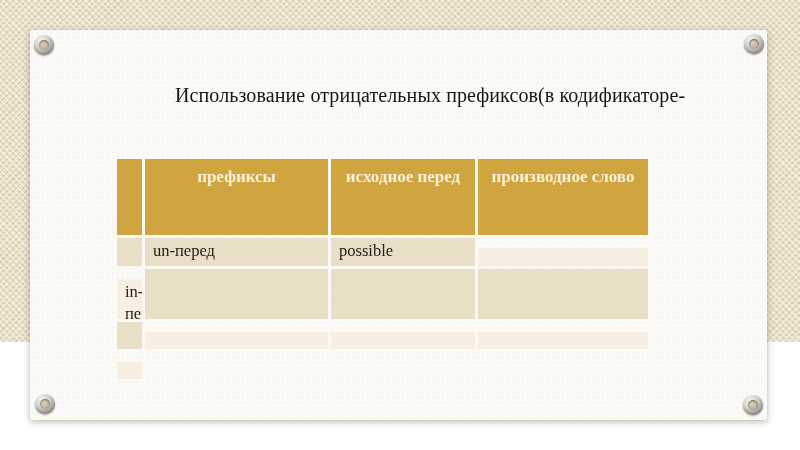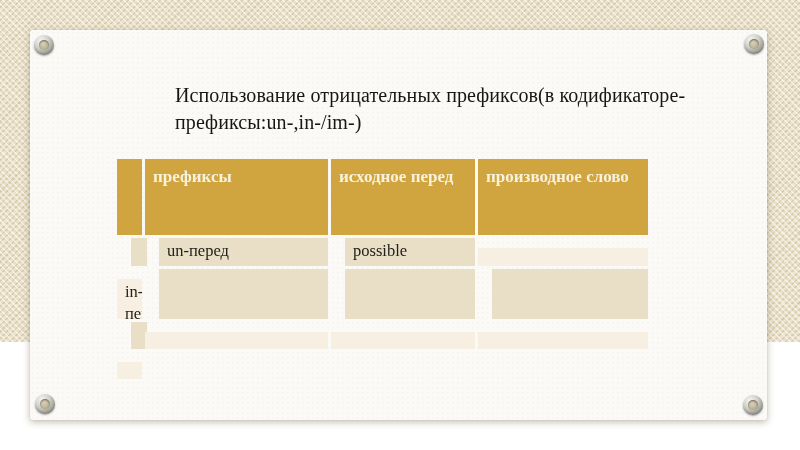--- a/index.html
+++ b/index.html
@@ -73,45 +73,45 @@
     gap: 3px;
   }
   .cell { overflow: hidden; }
   .th {
     background: #d0a53f;
     color: #f8f2dc;
     font-weight: bold;
     font-size: 17px;
     line-height: 23px;
     padding: 6px 8px 6px 8px;
+    text-align: center;
   }
   .td {
     font-size: 16.5px;
     line-height: 21.5px;
     color: #22211c;
     padding: 2px 8px 0 8px;
     white-space: pre-line;
   }
-  .dark  { background: #e9dfc6; margin-left: 14px; }
+  .dark  { background: #e9dfc6; }
   .light { background: #f7f0e2; margin-top: 10px; }
 </style>
 </head>
 <body>
 
 <div class="stage">
   <div class="paper">
 
     <div class="grommet tl"></div>
     <div class="grommet tr"></div>
     <div class="grommet bl"></div>
     <div class="grommet br"></div>
 
     <div class="title">
       <span>Использование отрицательных префиксов(в кодификаторе-</span>
-      <span>префиксы:un-,in-/im-)</span>
     </div>
 
     <div class="tbl">
 
       <div class="cell th"></div>
       <div class="cell th">префиксы</div>
       <div class="cell th">исходное перед</div>
       <div class="cell th">производное слово</div>
 
       <div class="cell td dark"></div>

